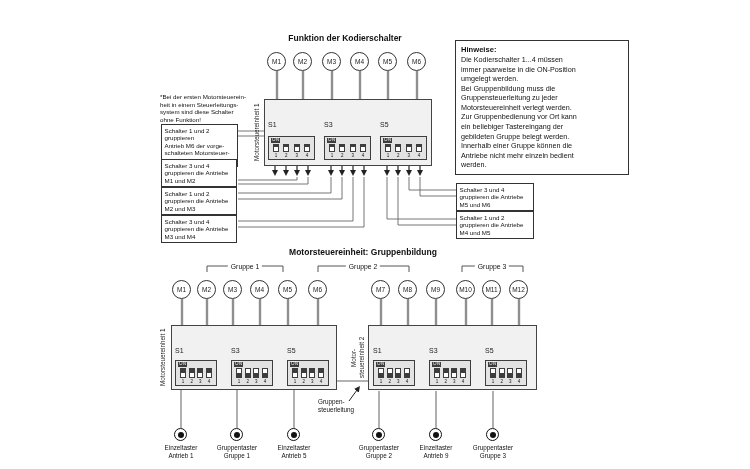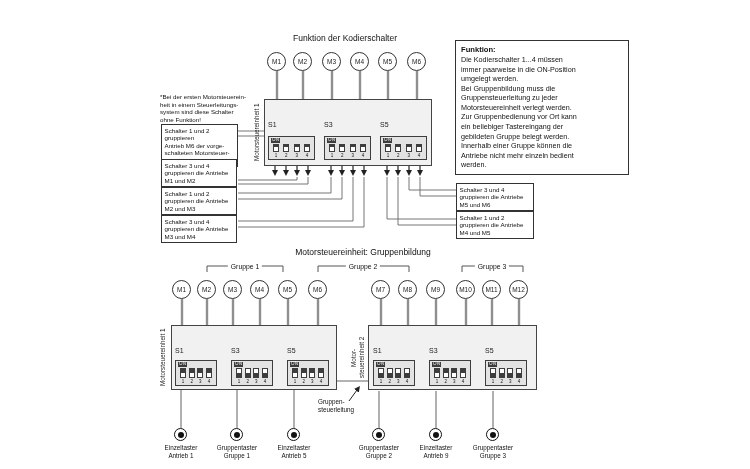--- a/index.html
+++ b/index.html
@@ -1,20 +1,20 @@
 <!DOCTYPE html>
 <html><head>
 <meta charset="utf-8">
 <style>
   html,body{margin:0;padding:0;background:#fff;}
   #stage{position:relative;width:750px;height:469px;background:#fff;overflow:hidden;
          font-family:"Liberation Sans","DejaVu Sans",sans-serif;color:#111;}
   #wires{position:absolute;left:0;top:0;}
   .abs{position:absolute;box-sizing:border-box;}
-  .title{font-size:8.5px;font-weight:normal;white-space:nowrap;transform:translateX(-50%);}
+  .title{font-size:8.5px;font-weight:bold;white-space:nowrap;transform:translateX(-50%);}
   .m-circle{width:19px;height:19px;border:1.3px solid #333;border-radius:50%;background:#fff;
             display:flex;align-items:center;justify-content:center;font-size:6.5px;color:#222;}
   .unit-box{background:#f1f1f1;border:1.2px solid #444;}
   .rot-label{writing-mode:vertical-rl;transform:rotate(180deg);font-size:6.3px;color:#222;
              display:flex;align-items:center;justify-content:center;text-align:center;
              white-space:pre-line;line-height:1.15;}
   .s-label{font-size:7px;color:#222;}
   .callout{border:1.2px solid #333;background:#fff;padding:1.5px 2.5px;font-size:6.2px;
            line-height:1.22;}
   .ml{white-space:pre-line;}
@@ -248,21 +248,21 @@
 M3 und M4</div>
 
   <div class="abs callout ml" style="left:456px;top:183px;width:78px;">Schalter 3 und 4
 gruppieren die Antriebe
 M5 und M6</div>
   <div class="abs callout ml" style="left:456px;top:211px;width:78px;">Schalter 1 und 2
 gruppieren die Antriebe
 M4 und M5</div>
 
   <div class="abs hinweise" style="left:455px;top:40px;width:174px;">
-    <div class="hinweise-h">Funktion:</div>
+    <div class="hinweise-h">Hinweise:</div>
     <div class="hinweise-b ml">Die Kodierschalter 1...4 müssen
 immer paarweise in die ON-Position
 umgelegt werden.
 Bei Gruppenbildung muss die
 Gruppensteuerleitung zu jeder
 Motorsteuereinheit verlegt werden.
 Zur Gruppenbedienung vor Ort kann
 ein beliebiger Tastereingang der
 gebildeten Gruppe belegt werden.
 Innerhalb einer Gruppe können die

